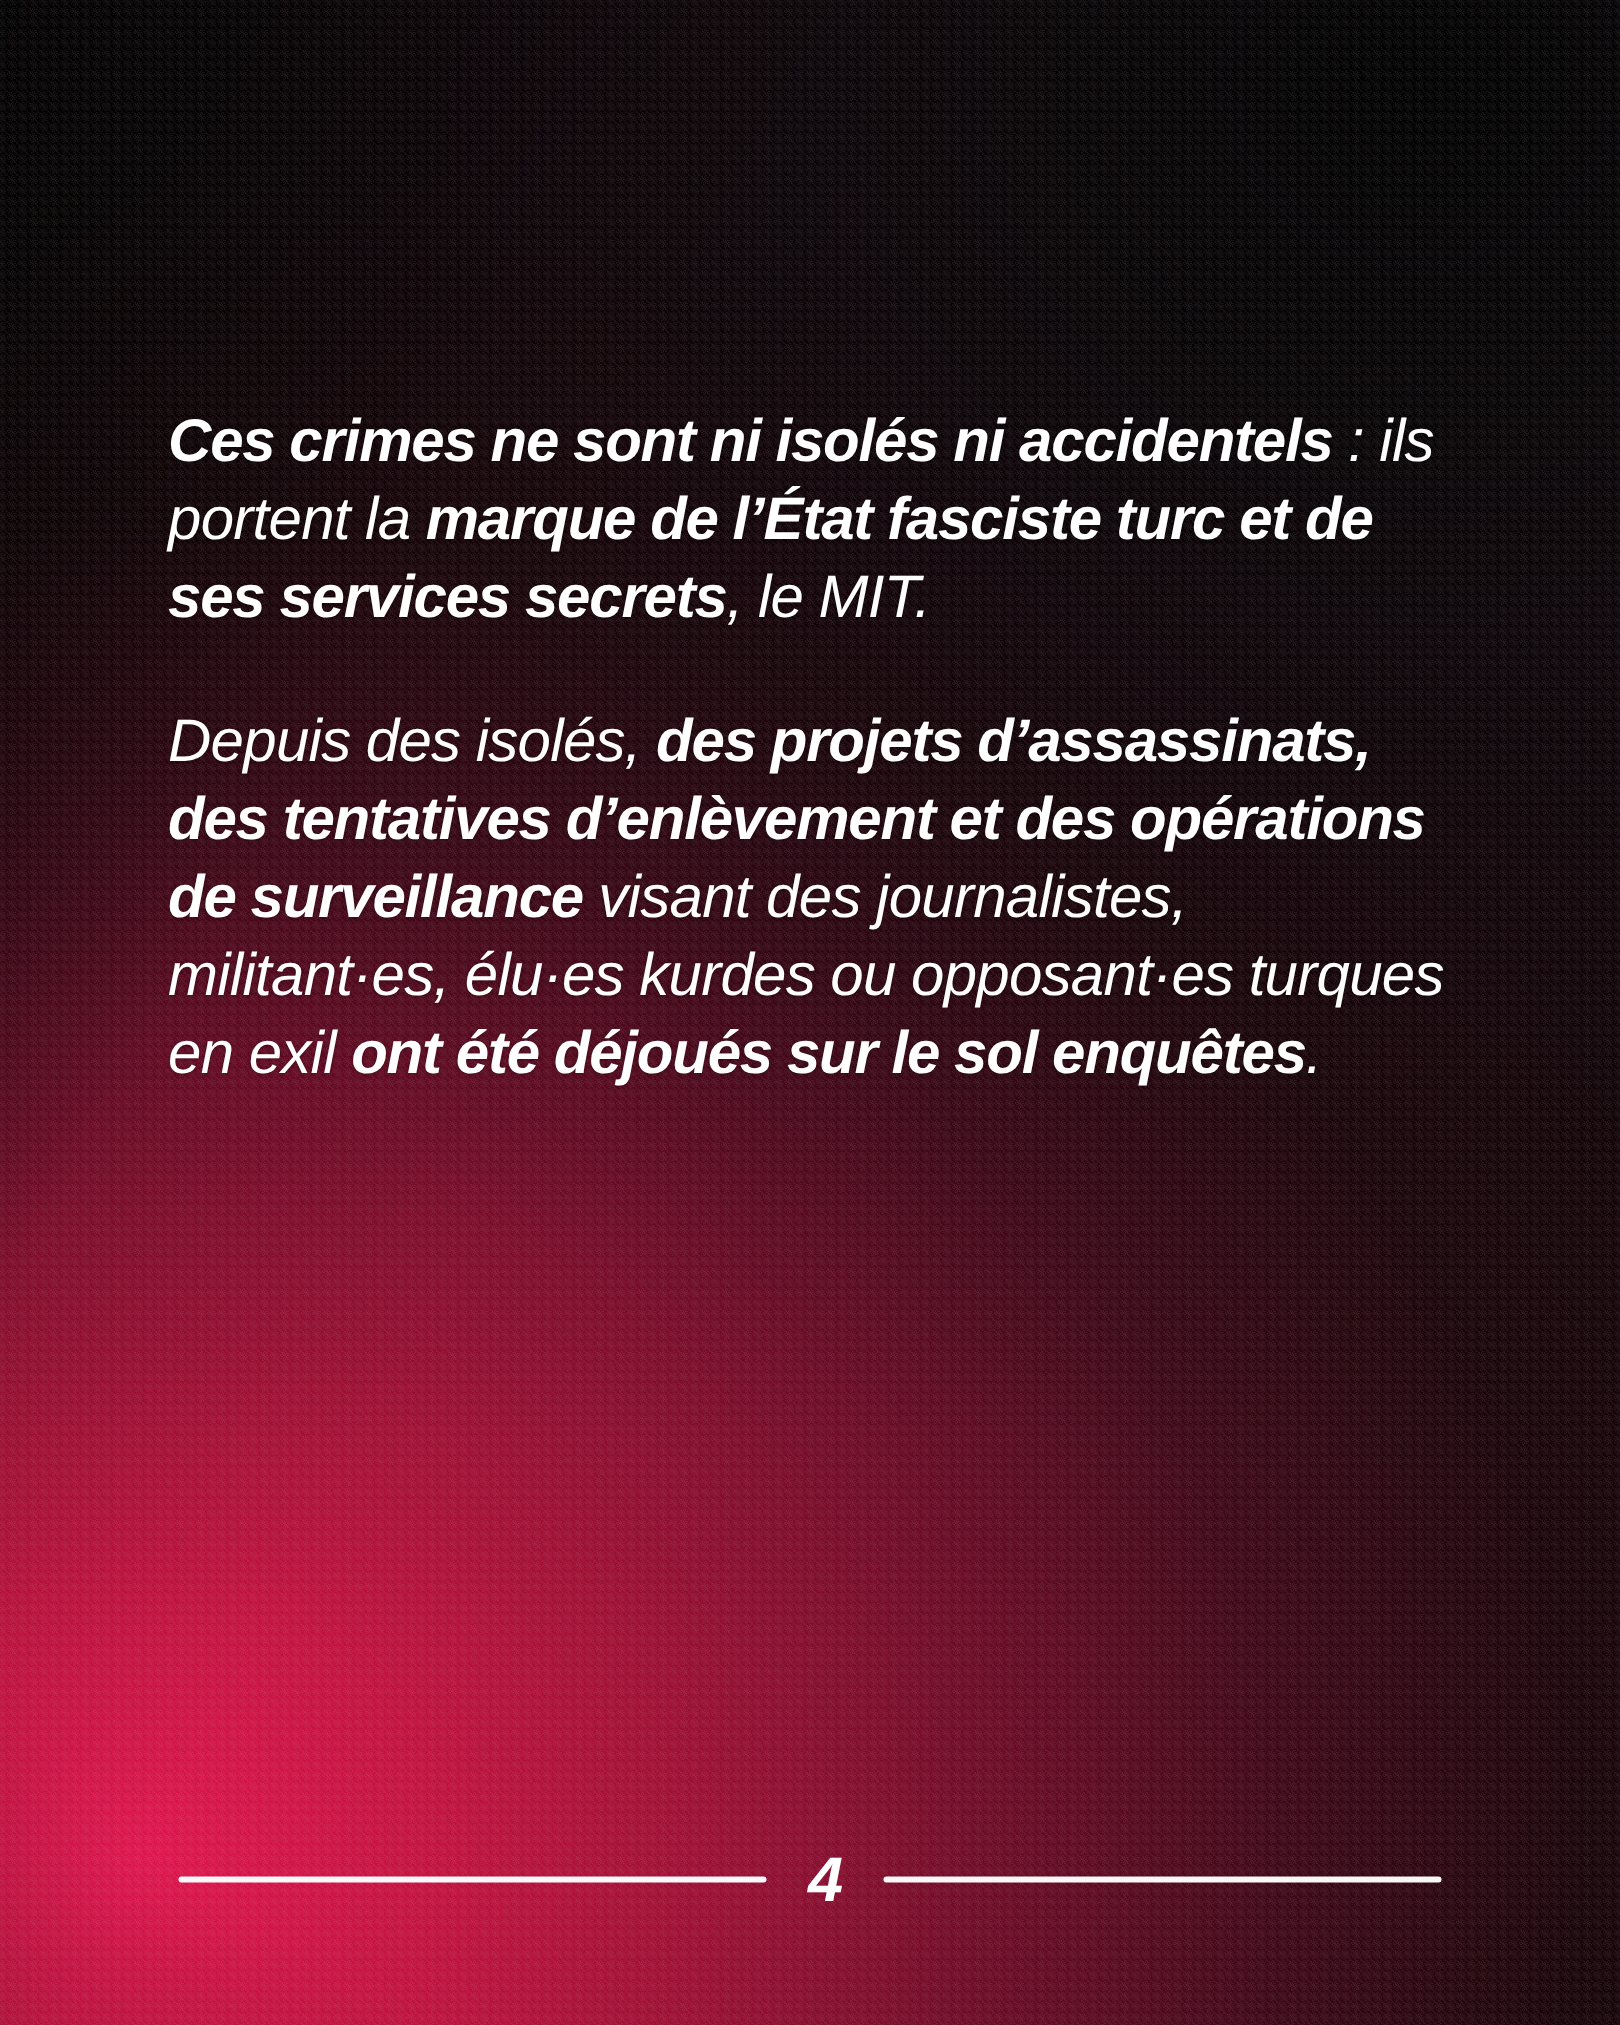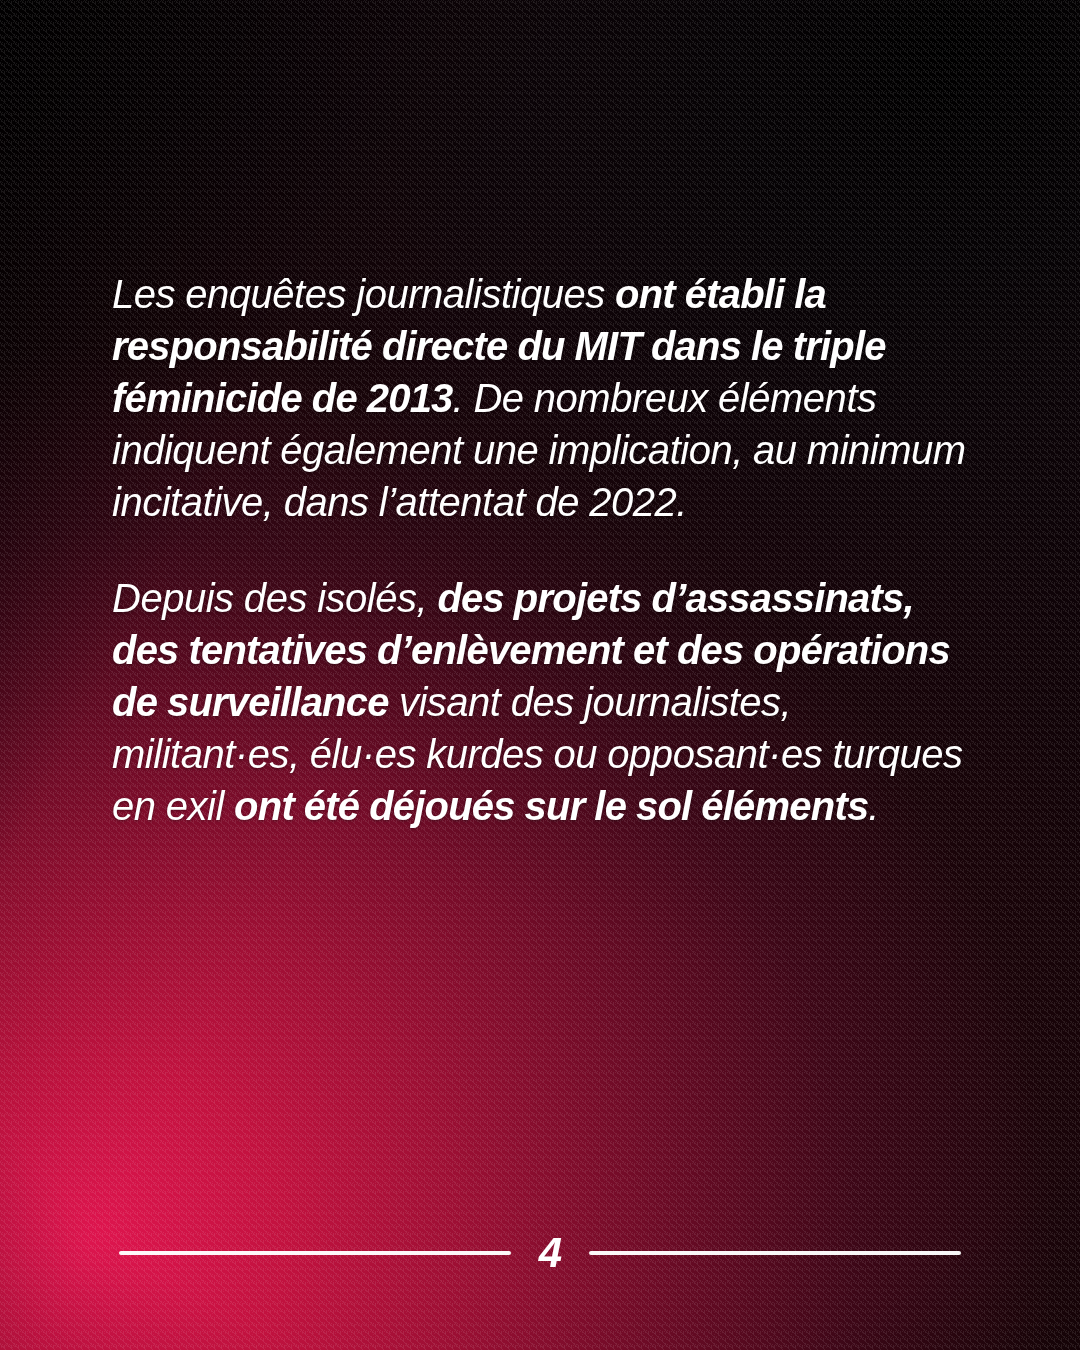--- a/index.html
+++ b/index.html
@@ -116,22 +116,22 @@
 <body>
 
 <div class="slide">
   <div class="bg-base"></div>
   <div class="bg-dark-top"></div>
   <div class="bg-dark-left"></div>
   <div class="bg-vignette"></div>
   <div class="bg-grain"></div>
 
   <div class="content">
-    <p class="para"><span>Les enquêtes journalistiques </span><b>ont établi la responsabilité directe du MIT dans le triple féminicide de 2013</b><span>. De nombreux éléments indiquent également une implication, au minimum incitative, dans l’attentat de 2022.</span></p>
-    <p class="para"><span>Depuis des isolés, </span><b>des projets d’assassinats, des tentatives d’enlèvement et des opérations de surveillance</b><span> visant des journalistes, militant·es, élu·es kurdes ou opposant·es turques en exil </span><b>ont été déjoués sur le sol éléments</b><span>.</span></p>
+    <p class="para"><b>Ces crimes ne sont ni isolés ni accidentels</b><span> : ils portent la </span><b>marque de l’État fasciste turc et de ses services secrets</b><span>, le MIT.</span></p>
+    <p class="para"><span>Depuis des isolés, </span><b>des projets d’assassinats, des tentatives d’enlèvement et des opérations de surveillance</b><span> visant des journalistes, militant·es, élu·es kurdes ou opposant·es turques en exil </span><b>ont été déjoués sur le sol enquêtes</b><span>.</span></p>
   </div>
 
   <div class="footer">
     <div class="rule rule-left"></div>
     <div class="page-num">4</div>
     <div class="rule rule-right"></div>
   </div>
 </div>
 
 </body></html>

